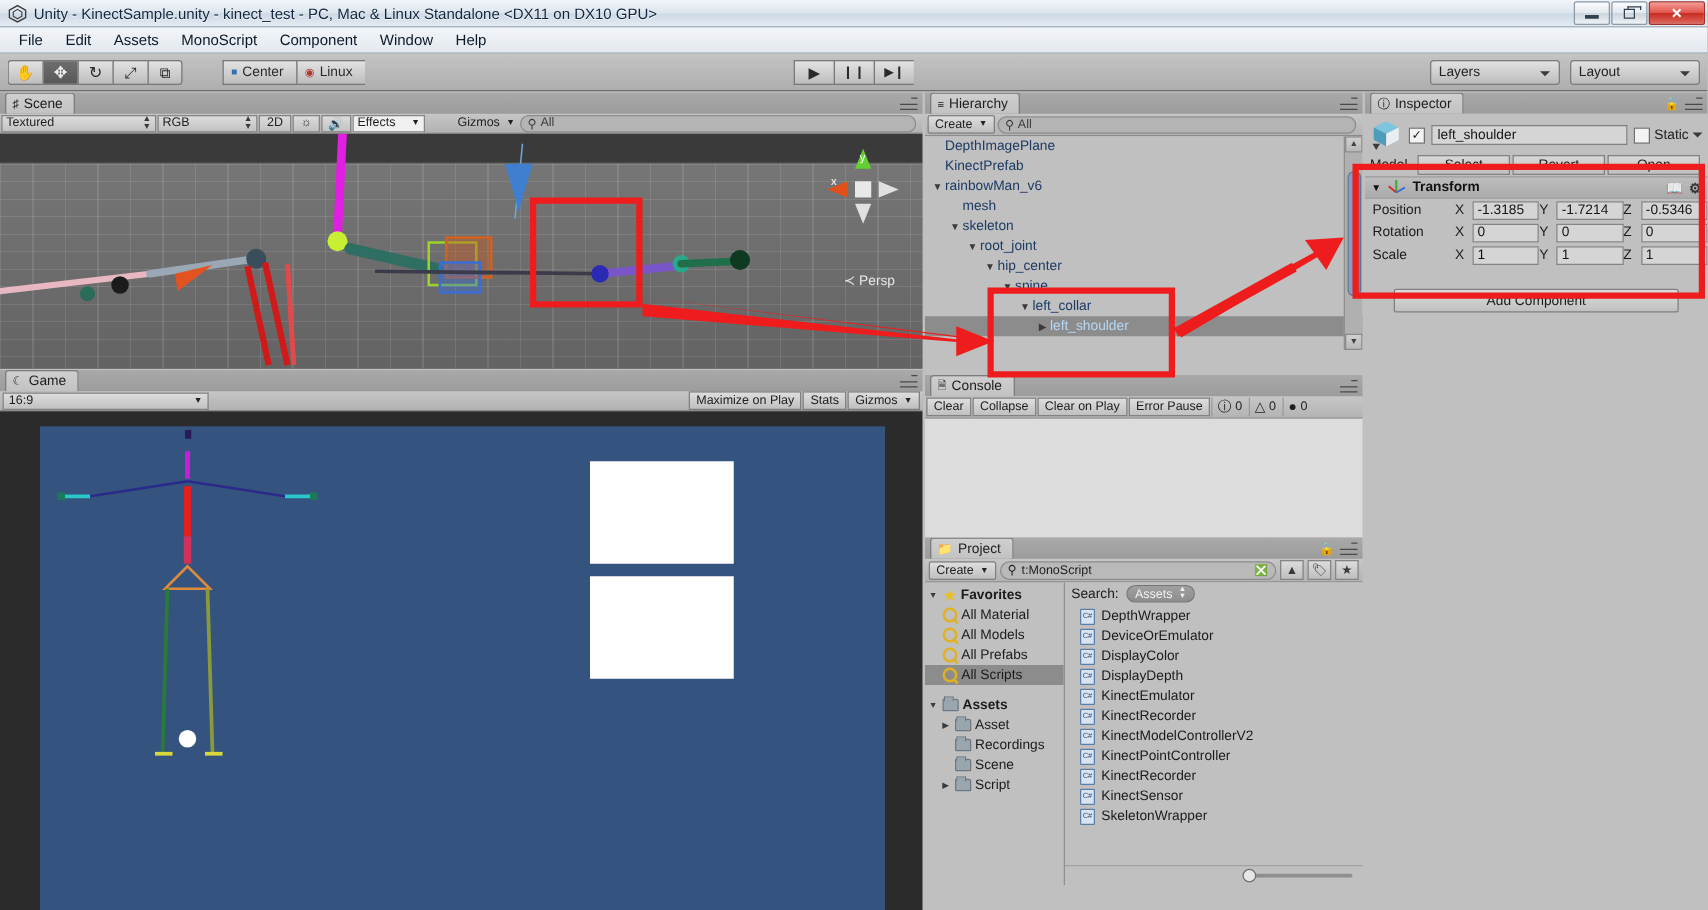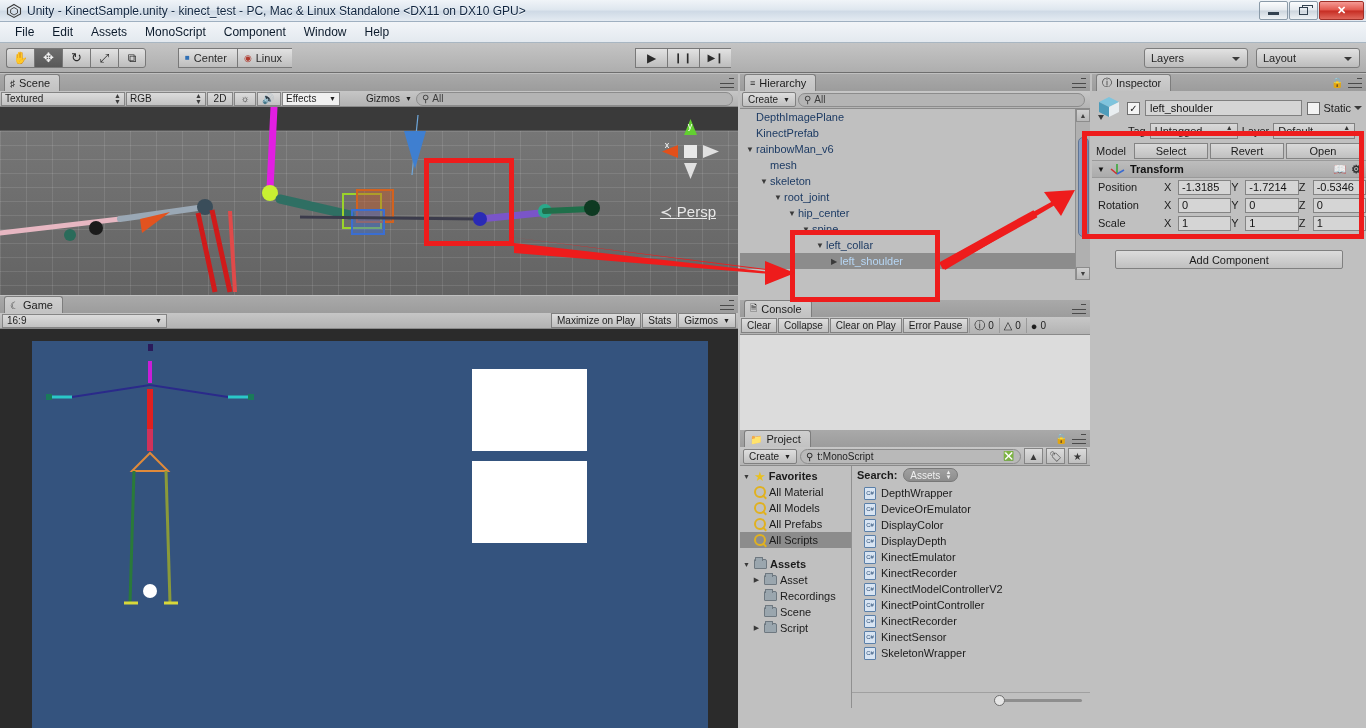--- a/index.html
+++ b/index.html
@@ -157,21 +157,21 @@
   }
   .scene-floor {
     position: absolute; left: 0; top: 24px; width: 738px; height: 164px;
     background:
       repeating-linear-gradient(to right, rgba(255,255,255,.10) 0 1px, transparent 1px 26px),
       repeating-linear-gradient(to bottom, rgba(255,255,255,.10) 0 1px, transparent 1px 14px),
       linear-gradient(to bottom,#767676,#636363);
   }
   .axis-gizmo { position: absolute; right: 18px; top: 10px; width: 60px; height: 68px; }
   .persp-label {
-    position: absolute; right: 22px; top: 96px; color: #e8e8e8; font-size: 15px; text-decoration: underline;
+    position: absolute; right: 22px; top: 111px; color: #e8e8e8; font-size: 11px;
   }
 
   
   #game-panel { left: 0; top: 296px; width: 738px; height: 432px; }
   .game-toolbar {
     height: 16px; background: linear-gradient(to bottom,#c6c6c6,#b2b2b2);
     border-bottom: 1px solid #8a8a8a; display: flex; align-items: center; gap: 1px;
   }
   .aspect-drop {
     width: 165px; height: 14px; margin-left: 2px;
@@ -257,21 +257,21 @@
   .proj-body { display: flex; height: 242px; }
   .proj-left {
     width: 112px; background: #c0c0c0; border-right: 1px solid #909090;
     font-size: 11px; padding-top: 2px; overflow: hidden;
   }
   .proj-right { flex: 1; background: #c0c0c0; display: flex; flex-direction: column; }
   .proj-search-row {
     height: 18px; display: flex; align-items: center; gap: 6px; padding: 0 5px;
     background: #c0c0c0;
   }
-  .proj-search-row .lbl { font-weight: bold; font-size: 11px; color: #1b1b1b; }
+  .proj-search-row .lbl { font-weight: normal; font-size: 11px; color: #1b1b1b; }
   .assets-pill {
     height: 14px; background: linear-gradient(to bottom,#a0a0a0,#8d8d8d);
     border: 1px solid #787878; border-radius: 7px;
     display: flex; align-items: center; padding: 0 6px; gap: 5px;
     font-size: 10px; color: #f0f0f0;
   }
   .proj-files { flex: 1; overflow: hidden; padding-top: 1px; }
   .file-row {
     height: 16px; display: flex; align-items: center; gap: 5px;
     padding-left: 12px; font-size: 11px; color: #1b1b1b;
@@ -845,32 +845,20 @@
           </svg>
         </span>
         <span class="cb">✓</span>
         <span class="name-field">left_shoulder</span>
         <span class="static-wrap">
           <span class="cb"></span>
           <span>Static</span>
           <span class="caret"></span>
         </span>
       </div>
-      <div class="insp-row2">
-        <span style="margin-left:32px">Tag</span>
-        <span class="insp-drop" style="width:88px">
-          <span>Untagged</span>
-          <span class="updown">▲<span>▼</span></span>
-        </span>
-        <span>Layer</span>
-        <span class="insp-drop" style="width:82px">
-          <span>Default</span>
-          <span class="updown">▲<span>▼</span></span>
-        </span>
-      </div>
       <div class="model-row">
         <span style="width:36px">Model</span>
         <span class="model-btn">Select</span>
         <span class="model-btn">Revert</span>
         <span class="model-btn">Open</span>
       </div>
       <div class="comp-header">
         <span style="font-size:8px">▼</span>
         <span>
           <svg width="15" height="13" viewBox="0 0 15 13">

